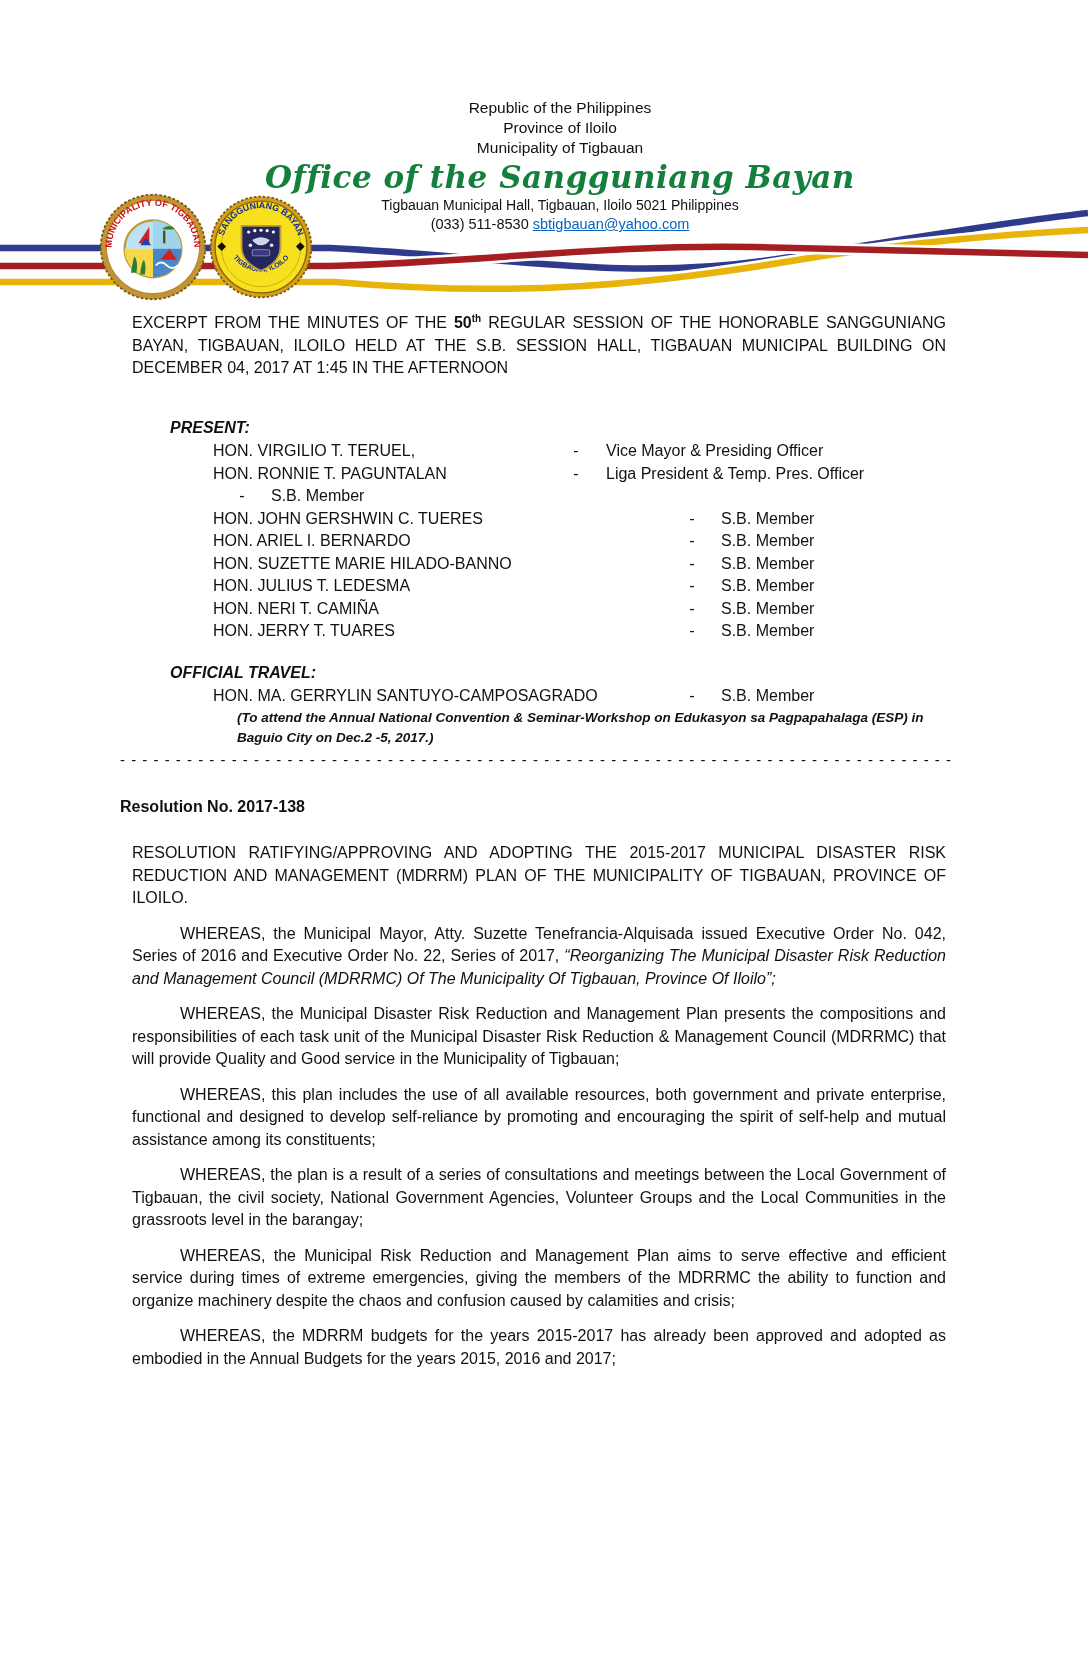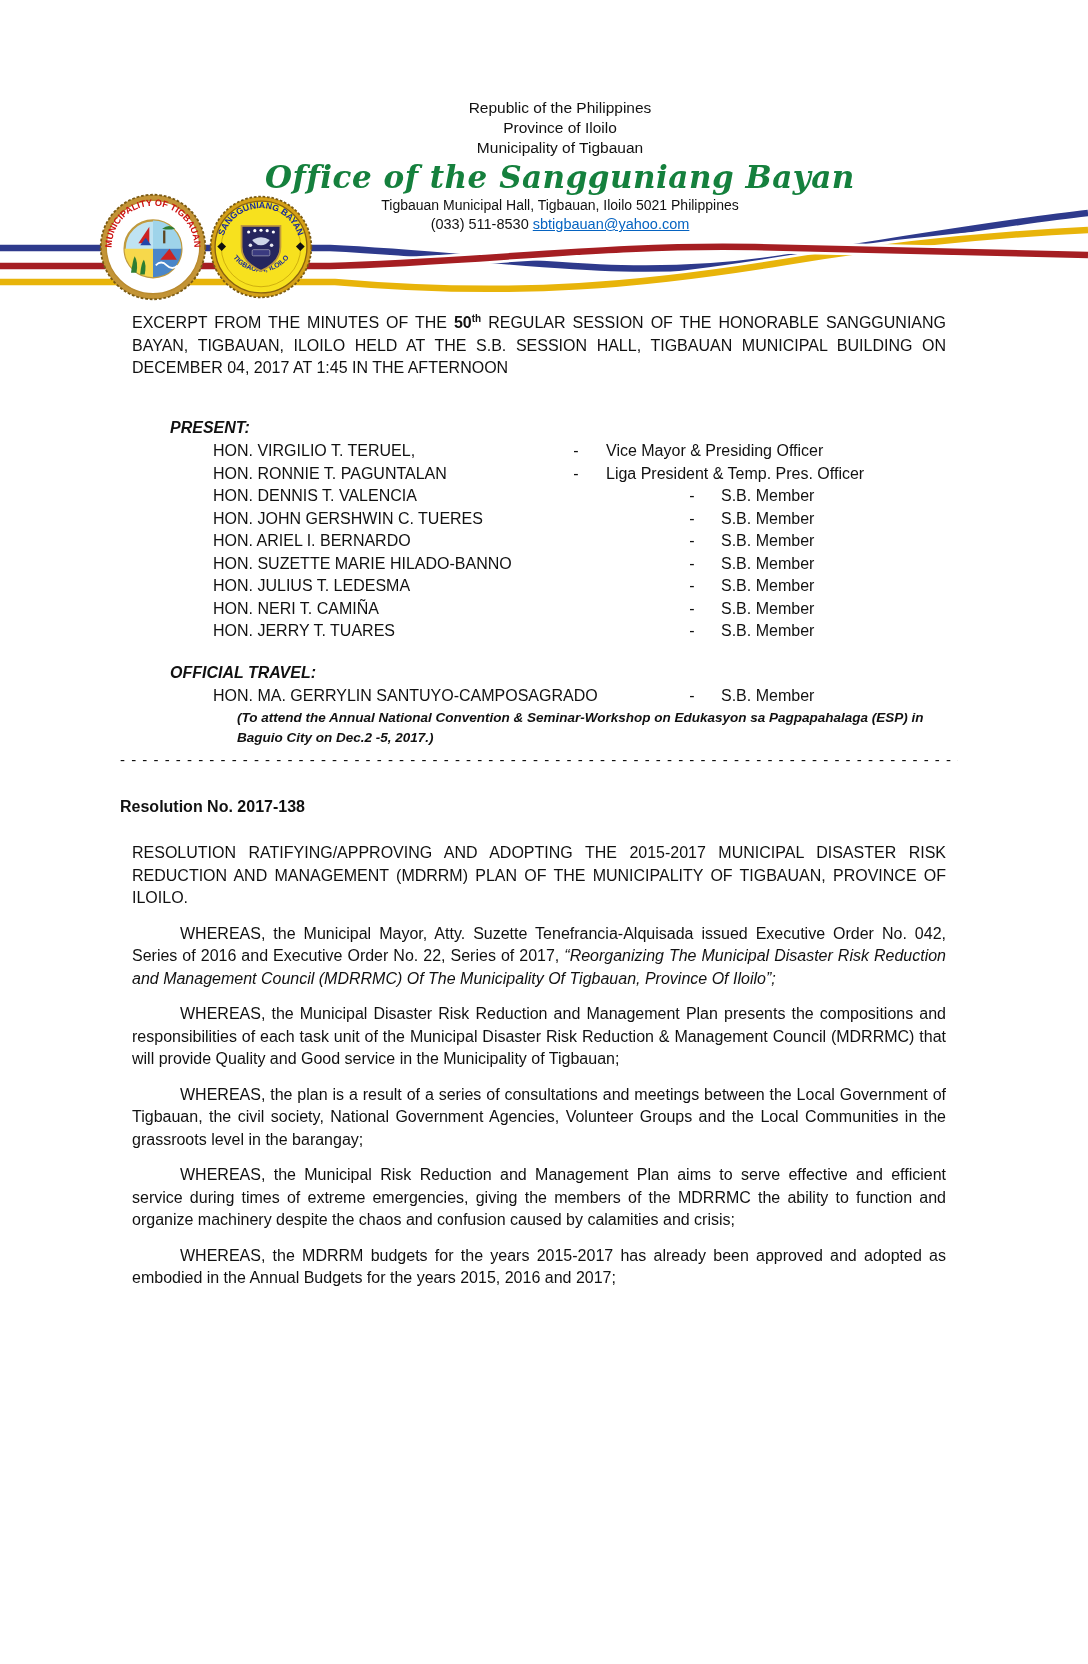--- a/index.html
+++ b/index.html
@@ -160,21 +160,20 @@
         <span class="pname">HON. VIRGILIO T. TERUEL,</span>
         <span class="pdash">-</span>
         <span class="prole">Vice Mayor &amp; Presiding Officer</span>
       </div>
       <div class="prow officer">
         <span class="pname">HON. RONNIE T. PAGUNTALAN</span>
         <span class="pdash">-</span>
         <span class="prole">Liga President &amp; Temp. Pres. Officer</span>
       </div>
       <div class="prow member">
-        <span class="pname">HON. DENNIS T. VALENCIA</span>
         <span class="pdash">-</span>
         <span class="prole">S.B. Member</span>
       </div>
       <div class="prow member">
         <span class="pname">HON. JOHN GERSHWIN C. TUERES</span>
         <span class="pdash">-</span>
         <span class="prole">S.B. Member</span>
       </div>
       <div class="prow member">
         <span class="pname">HON. ARIEL I. BERNARDO</span>
@@ -221,20 +220,21 @@
     <div class="dashsep">- - - - - - - - - - - - - - - - - - - - - - - - - - - - - - - - - - - - - - - - - - - - - - - - - - - - - - - - - - - - - - - - - - - - - - - - - - - - - - - - - - - - - - - - - - - -</div>
 
     <p class="res-no">Resolution No. 2017-138</p>
 
     <p class="res-title">RESOLUTION RATIFYING/APPROVING AND ADOPTING THE 2015-2017 MUNICIPAL DISASTER RISK REDUCTION AND MANAGEMENT (MDRRM) PLAN OF THE MUNICIPALITY OF TIGBAUAN, PROVINCE OF ILOILO.</p>
 
     <p class="whereas"><span>WHEREAS, the Municipal Mayor, Atty. Suzette Tenefrancia-Alquisada issued Executive Order No. 042, Series of 2016 and Executive Order No. 22, Series of 2017, </span><span class="it">“Reorganizing The Municipal Disaster Risk Reduction and Management Council (MDRRMC) Of The Municipality Of Tigbauan, Province Of Iloilo”;</span></p>
 
     <p class="whereas">WHEREAS, the Municipal Disaster Risk Reduction and Management Plan presents the compositions and responsibilities of each task unit of the Municipal Disaster Risk Reduction &amp; Management Council (MDRRMC) that will provide Quality and Good service in the Municipality of Tigbauan;</p>
 
+    <p class="whereas">WHEREAS, this plan includes the use of all available resources, both government and private enterprise, functional and designed to develop self-reliance by promoting and encouraging the spirit of self-help and mutual assistance among its constituents;</p>
 
     <p class="whereas">WHEREAS, the plan is a result of a series of consultations and meetings between the Local Government of Tigbauan, the civil society, National Government Agencies, Volunteer Groups and the Local Communities in the grassroots level in the barangay;</p>
 
     <p class="whereas">WHEREAS, the Municipal Risk Reduction and Management Plan aims to serve effective and efficient service during times of extreme emergencies, giving the members of the MDRRMC the ability to function and organize machinery despite the chaos and confusion caused by calamities and crisis;</p>
 
     <p class="whereas">WHEREAS, the MDRRM budgets for the years 2015-2017 has already been approved and adopted as embodied in the Annual Budgets for the years 2015, 2016 and 2017;</p>
 
   </div>
 </div>
 

